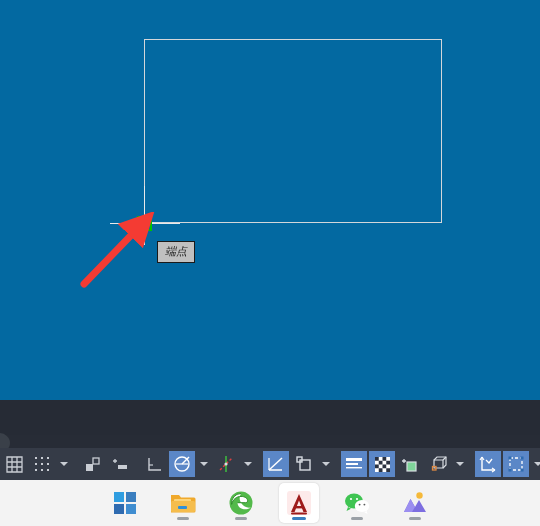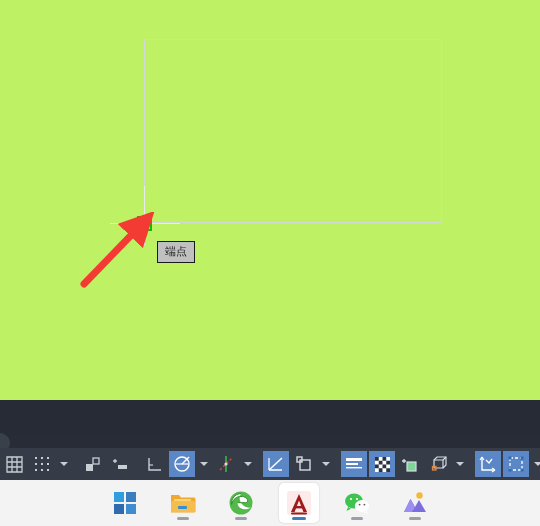--- a/index.html
+++ b/index.html
@@ -6,22 +6,23 @@
   html,body { width:540px; height:526px; overflow:hidden; }
   body {
     font-family:"Liberation Sans", sans-serif;
     background:#242a33;
     position:relative;
   }
 
   
   #canvas-area {
     position:absolute; left:0; top:0; width:540px; height:400px;
-    background:#bef264;
+    background:#0369a1;
     overflow:hidden;
+    font-style:italic;
   }
   .rect-shape {
     position:absolute;
     border:1px solid #d4d7da;
     background:transparent;
   }
   .crosshair-h, .crosshair-v {
     position:absolute; background:#e8eaec;
   }
   .crosshair-h { height:1px; }

